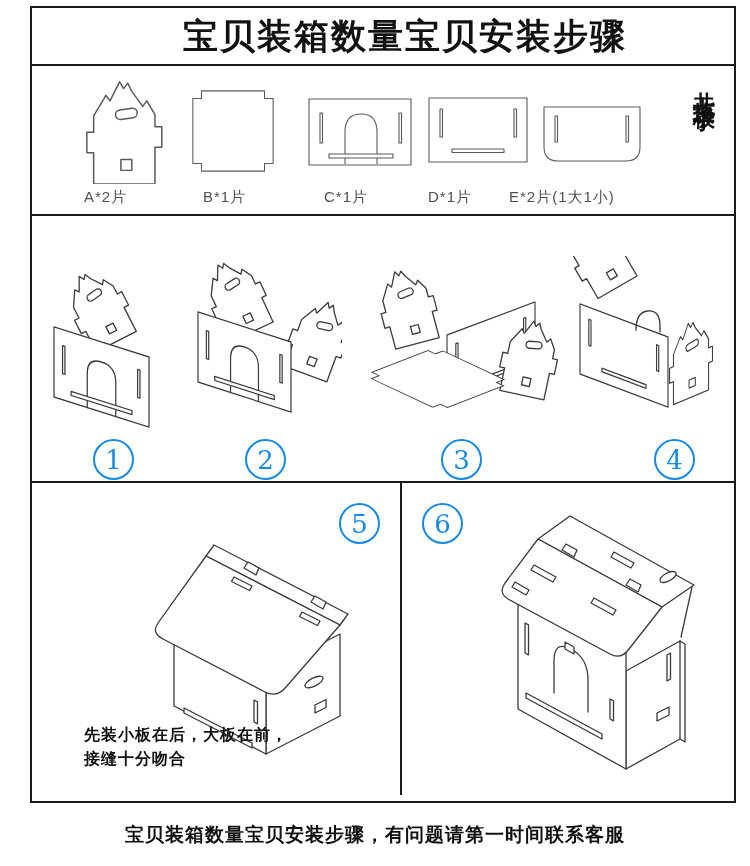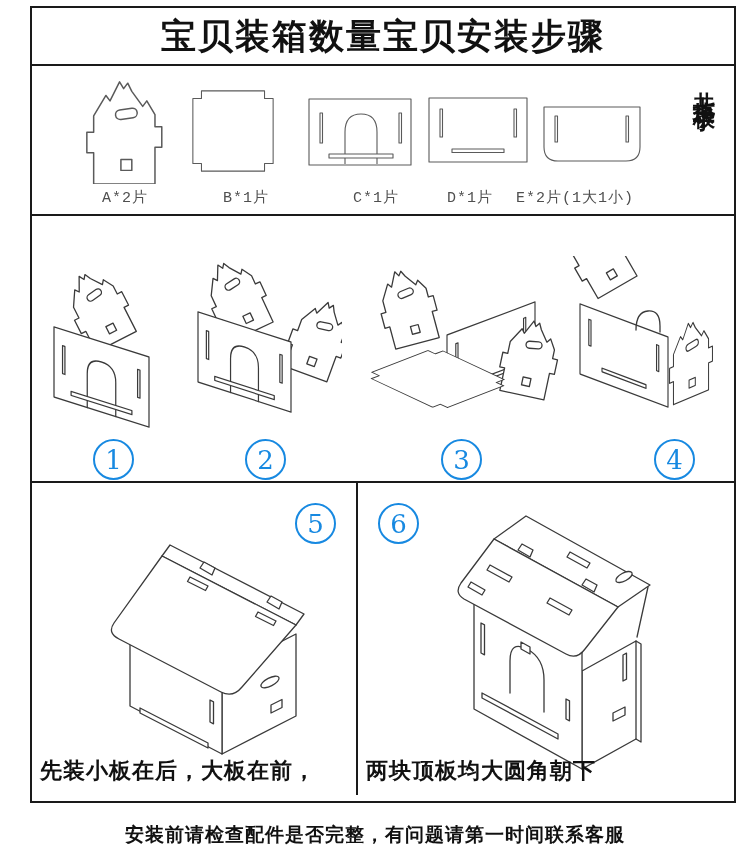--- a/index.html
+++ b/index.html
@@ -1,38 +1,38 @@
 <!DOCTYPE html>
 <html><head>
 <meta charset="utf-8">
 <style>
   html,body{margin:0;padding:0;background:#fff;}
   .stage{position:relative;width:750px;height:866px;background:#fff;overflow:hidden;
          font-family:"DejaVu Serif","Liberation Serif",serif;color:#111;}
   .sheet{position:absolute;left:30px;top:6px;width:702px;height:793px;border:2px solid #1a1a1a;background:#fff;}
-  .row{position:relative;box-sizing:border-box;}
+  .row{position:relative;box-sizing:border-box;padding-left:44px;}
   .title-row{height:58px;border-bottom:2px solid #1a1a1a;display:flex;align-items:center;justify-content:center;}
   .title{font-size:35px;font-weight:600;letter-spacing:2px;white-space:nowrap;}
   .parts-row{height:150px;border-bottom:2px solid #1a1a1a;}
   .steps-row{height:267px;border-bottom:2px solid #1a1a1a;}
   .bottom-row{height:312px;display:flex;}
   .panel{position:relative;box-sizing:border-box;height:100%;}
   .panel5{width:326px;border-right:2px solid #1a1a1a;}
   .panel6{flex:1;}
   .fig{position:absolute;}
-  .part-label{position:absolute;top:122px;text-align:center;
-      font-family:Liberation Mono, monospace;
+  .part-label{position:absolute;top:122px;text-align:left;
+      font-family:Liberation Sans, sans-serif;
       font-size:15px;color:#4f4f4f;letter-spacing:1px;white-space:nowrap;}
   .side-note{position:absolute;top:8px;right:14px;height:138px;
       writing-mode:vertical-rl;text-orientation:upright;
       font-size:22px;font-weight:700;letter-spacing:5px;}
   .badge{position:absolute;width:37px;height:37px;border:2.5px solid #1789e1;border-radius:50%;
       display:flex;align-items:center;justify-content:center;
       color:#1789e1;font-size:26px;font-weight:500;background:#fff;}
-  .caption{position:absolute;left:8px;bottom:8px;font-size:22px;font-weight:700;
+  .caption{position:absolute;left:8px;bottom:24px;font-size:16px;font-weight:700;
       line-height:1.5;letter-spacing:1px;white-space:nowrap;}
   .footer{position:absolute;left:0;top:822px;width:100%;text-align:center;
       font-size:19px;font-weight:700;letter-spacing:1px;}
   .art{stroke:#3a3a3a;fill:#fff;stroke-width:1.3;stroke-linejoin:round;stroke-linecap:round;}
   .part-art{stroke:#5a5a5a;fill:#fff;stroke-width:1.1;stroke-linejoin:round;}
 </style>
 </head>
 <body>
 
 <svg width="0" height="0" style="position:absolute" aria-hidden="true">
@@ -87,21 +87,21 @@
         <rect x="91" y="15" width="2.5" height="30"></rect>
       </svg>
       <div class="part-label" style="left:292px;width:104px">C*1片</div>
 
       <svg class="fig part-art" style="left:396px;top:31px" width="100" height="66" viewBox="0 0 100 66">
         <rect x="1" y="1" width="98" height="64"></rect>
         <rect x="12" y="12" width="2.5" height="28"></rect>
         <rect x="86" y="12" width="2.5" height="28"></rect>
         <rect x="24" y="52" width="52" height="3.5"></rect>
       </svg>
-      <div class="part-label" style="left:388px;width:100px">D*1片</div>
+      <div class="part-label" style="left:396px;width:100px">D*1片</div>
 
       <svg class="fig part-art" style="left:510px;top:39px" width="100" height="58" viewBox="0 0 100 58">
         <path d="M2,2 H98 V42 Q98,56 84,56 H16 Q2,56 2,42 Z"></path>
         <rect x="13" y="11" width="2.5" height="26"></rect>
         <rect x="84" y="11" width="2.5" height="26"></rect>
       </svg>
       <div class="part-label" style="left:477px;width:132px">E*2片(1大1小)</div>
 
       <div class="side-note">共七块板子</div>
     </div>
@@ -174,20 +174,21 @@
           <path d="M197,165 l11,-5.5 l0,8 l-11,5.5 Z"></path>
           <path d="M56,96 L148,144 L148,214 L56,166 Z"></path>
           <path d="M66,168 l68,35 l0,5 l-68,-35 Z"></path>
           <path d="M136,160 l0,22 l3.5,1.8 l0,-22 Z"></path>
           <path d="M88,16 L222,85 L168,147 Q159,158 147,152 L45,99 Q33,93 40,83 Z"></path>
           <path d="M116,37 l18,9 l-2.5,4.5 l-18,-9 Z"></path>
           <path d="M184,72 l18,9 l-2.5,4.5 l-18,-9 Z"></path>
         </svg>
         <div class="caption">
           <div>先装小板在后，大板在前，</div>
+          <div>接缝十分吻合</div>
         </div>
       </div>
 
       <div class="panel panel6">
         <div class="badge" style="left:20px;top:20px">
             <span>6</span>
           </div>
         <svg class="fig art" style="left:64px;top:20px" width="240" height="268" viewBox="0 0 240 268">
           <path d="M72,36 L104,13 L228,82 L196,104 Z"></path>
           <ellipse cx="202" cy="74" rx="9" ry="4" transform="rotate(-28 202 74)"></ellipse>
@@ -204,20 +205,19 @@
           <path d="M59,120 l0,30 l3.5,1.8 l0,-30 Z"></path>
           <path d="M144,196 l0,20 l3.5,1.8 l0,-20 Z"></path>
           <path d="M72,36 L196,104 L163,146 Q155,157 144,151 L42,96 Q32,90 39,80 Z"></path>
           <path d="M68,62 l22,12 l-3,5 l-22,-12 Z"></path>
           <path d="M128,95 l22,12 l-3,5 l-22,-12 Z"></path>
           <path d="M49,79 l14,8 l-3,5 l-14,-8 Z"></path>
           <path d="M96,47 l4,-6 l11,6 l-3,7 Z"></path>
           <path d="M160,82 l4,-6 l11,6 l-3,7 Z"></path>
         </svg>
         <div class="caption">
-          <div>两块顶板均大圆角朝下</div>
         </div>
       </div>
     </div>
   </div>
 
-  <div class="footer">安装前请检查配件是否完整，有问题请第一时间联系客服</div>
+  <div class="footer">宝贝装箱数量宝贝安装步骤，有问题请第一时间联系客服</div>
 </div>
 
 </body></html>

